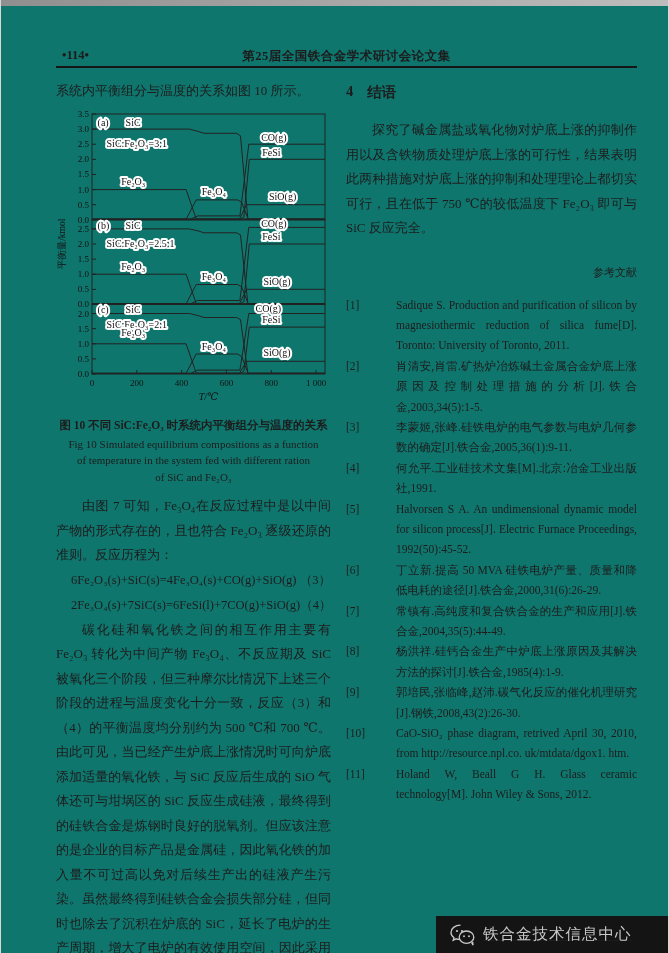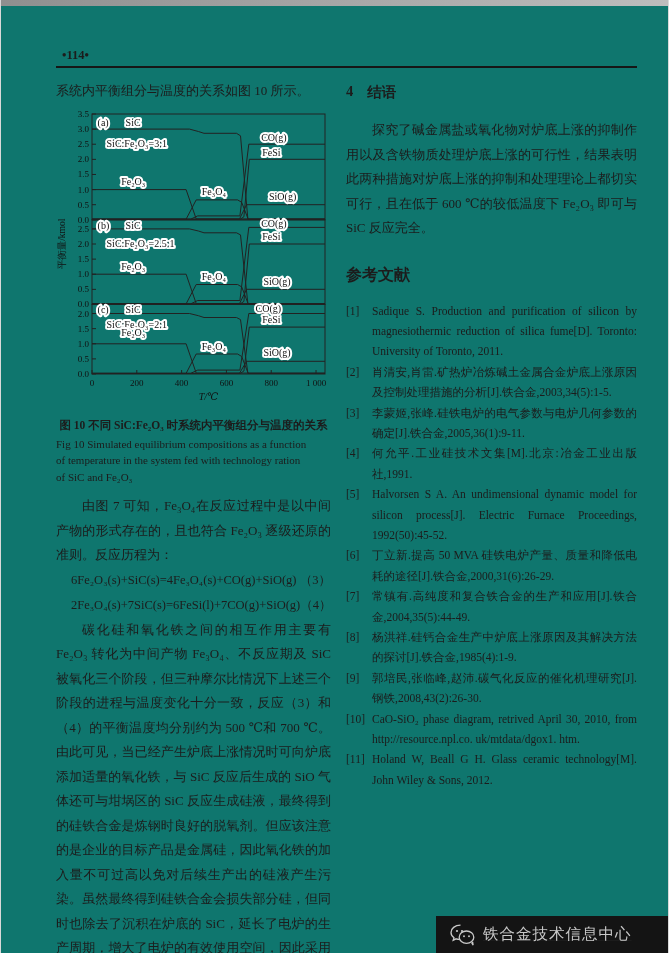--- a/index.html
+++ b/index.html
@@ -15,49 +15,50 @@
 
   .cols { display:flex; gap:15px; margin-top:11px; }
   .col-left { width:275px; }
   .col-right { width:293px; }
 
   .body-text { font-size:13px; line-height:24.5px; text-align:justify; }
   .indent { text-indent:2em; }
 
   .figure { margin-top:4px; }
   .fig-caption-cn { text-align:center; font-weight:bold; font-size:11.5px; margin-top:8px; }
-  .fig-caption-en { font-size:11px; line-height:16.5px; margin-top:3px; }
+  .fig-caption-en { text-align:center; font-size:11px; line-height:16.5px; margin-top:3px; }
 
   .equation { display:flex; font-size:12.5px; line-height:25px; padding-left:15px;text-align:right; }
   .eq-num { margin-left:auto; }
 
   .section-head { display:flex; gap:14px; font-weight:bold; font-size:14.5px; margin:4px 0 16px 0; }
   .rc-para { font-size:13px; line-height:24.5px; text-align:justify; text-indent:2em; }
 
-  .refs-title { text-align:left; font-weight:bold; font-size:16px; margin:24px 0 15px 0; }
+  .refs-title { text-align:right; font-weight:normal; font-size:11px; margin:24px 0 15px 0; }
   .ref { display:flex; font-size:11.5px; line-height:20.4px; }
   .ref-num { flex:0 0 26px; }
-  .ref-text { flex:1; text-align:justify; }
+  .ref-text { flex:1; text-align:justify;margin-left:24px; }
 
   .watermark { position:absolute; right:0; bottom:0; width:232px; height:37px; background:#141414;
                display:flex; align-items:center; gap:7px; padding-left:13px;text-decoration:underline; }
   .watermark-label { color:#c9c9c9; font-size:15.5px; letter-spacing:1px;
                      font-family:"Liberation Sans","DejaVu Sans",sans-serif; }
 
   svg text { font-family:"Liberation Serif","DejaVu Serif",serif; }
 </style>
 </head>
 <body>
 
 <div class="page">
   <div class="top-band"></div>
   <div class="content">
 
     <div class="page-header">
       <span class="page-no">•114•</span>
+      <span class="hdr-title">第25届全国铁合金学术研讨会论文集</span>
     </div>
 
     <div class="cols">
 
       <div class="col-left">
         <div class="body-text">系统内平衡组分与温度的关系如图 10 所示。</div>
 
         <div class="figure">
           <svg id="figure-svg" width="276" height="298">
               <polyline points="36.0,21.1 133.5,21.1 142.4,23.5 148.0,25.3 180.5,25.3 184.5,27.8 191.9,111.2 269.0,111.2" fill="none" stroke="#222" stroke-width="1"></polyline>
@@ -154,21 +155,21 @@
               <line x1="215.23076923076925" y1="266" x2="215.23076923076925" y2="262" stroke="#222" stroke-width="1"></line>
               <text x="215.23076923076925" y="278" text-anchor="middle" font-size="9px" fill="#111">800</text>
               <line x1="260.03846153846155" y1="266" x2="260.03846153846155" y2="262" stroke="#222" stroke-width="1"></line>
               <text x="260.03846153846155" y="278" text-anchor="middle" font-size="9px" fill="#111">1 000</text>
               <text x="152.5" y="292" text-anchor="middle" font-size="10px" font-style="italic" fill="#111">T/℃</text>
               <text x="9" y="136" text-anchor="middle" font-size="9.5px" fill="#111" transform="rotate(-90 9 136)">平衡量/kmol</text>
             </svg>
           <div class="fig-caption-cn">图 10  不同 SiC:Fe₂O₃ 时系统内平衡组分与温度的关系</div>
           <div class="fig-caption-en">
             <div>Fig 10 Simulated equilibrium compositions as a function</div>
-            <div>of temperature in the system fed with technology ration</div>
+            <div>of temperature in the system fed with different ration</div>
             <div>of SiC and Fe₂O₃</div>
           </div>
         </div>
 
         <div class="body-text indent" style="margin-top:9px;">由图 7 可知，Fe₃O₄在反应过程中是以中间产物的形式存在的，且也符合 Fe₂O₃ 逐级还原的准则。反应历程为：</div>
 
         <div class="equation">
           <span>6Fe₂O₃(s)+SiC(s)=4Fe₃O₄(s)+CO(g)+SiO(g)</span>
           <span class="eq-num">（3）</span>
         </div>
@@ -178,21 +179,21 @@
         </div>
 
         <div class="body-text indent">碳化硅和氧化铁之间的相互作用主要有 Fe₂O₃ 转化为中间产物 Fe₃O₄、不反应期及 SiC 被氧化三个阶段，但三种摩尔比情况下上述三个阶段的进程与温度变化十分一致，反应（3）和（4）的平衡温度均分别约为 500 ℃和 700 ℃。由此可见，当已经产生炉底上涨情况时可向炉底添加适量的氧化铁，与 SiC 反应后生成的 SiO 气体还可与坩埚区的 SiC 反应生成硅液，最终得到的硅铁合金是炼钢时良好的脱氧剂。但应该注意的是企业的目标产品是金属硅，因此氧化铁的加入量不可过高以免对后续生产出的硅液产生污染。虽然最终得到硅铁合金会损失部分硅，但同时也除去了沉积在炉底的 SiC，延长了电炉的生产周期，增大了电炉的有效使用空间，因此采用空心电极向炉底添加适量的氧化铁是去除炉底碳化硅行之有效的方法。</div>
       </div>
 
       <div class="col-right">
         <div class="section-head">
           <span>4</span>
           <span>结语</span>
         </div>
-        <div class="rc-para">探究了碱金属盐或氧化物对炉底上涨的抑制作用以及含铁物质处理炉底上涨的可行性，结果表明此两种措施对炉底上涨的抑制和处理理论上都切实可行，且在低于 600 ℃的较低温度下 Fe₂O₃ 即可与 SiC 反应完全。</div>
+        <div class="rc-para">探究了碱金属盐或氧化物对炉底上涨的抑制作用以及含铁物质处理炉底上涨的可行性，结果表明此两种措施对炉底上涨的抑制和处理理论上都切实可行，且在低于 750 ℃的较低温度下 Fe₂O₃ 即可与 SiC 反应完全。</div>
 
         <div class="refs-title">参考文献</div>
         <div id="refs-list">
             <div class="ref">
               <span class="ref-num">[1]</span>
               <span class="ref-text">Sadique S. Production and purification of silicon by magnesiothermic reduction of silica fume[D]. Toronto: University of Toronto, 2011.</span>
             </div>
             <div class="ref">
               <span class="ref-num">[2]</span>
               <span class="ref-text">肖清安,肖雷.矿热炉冶炼碱土金属合金炉底上涨原因及控制处理措施的分析[J].铁合金,2003,34(5):1-5.</span>

